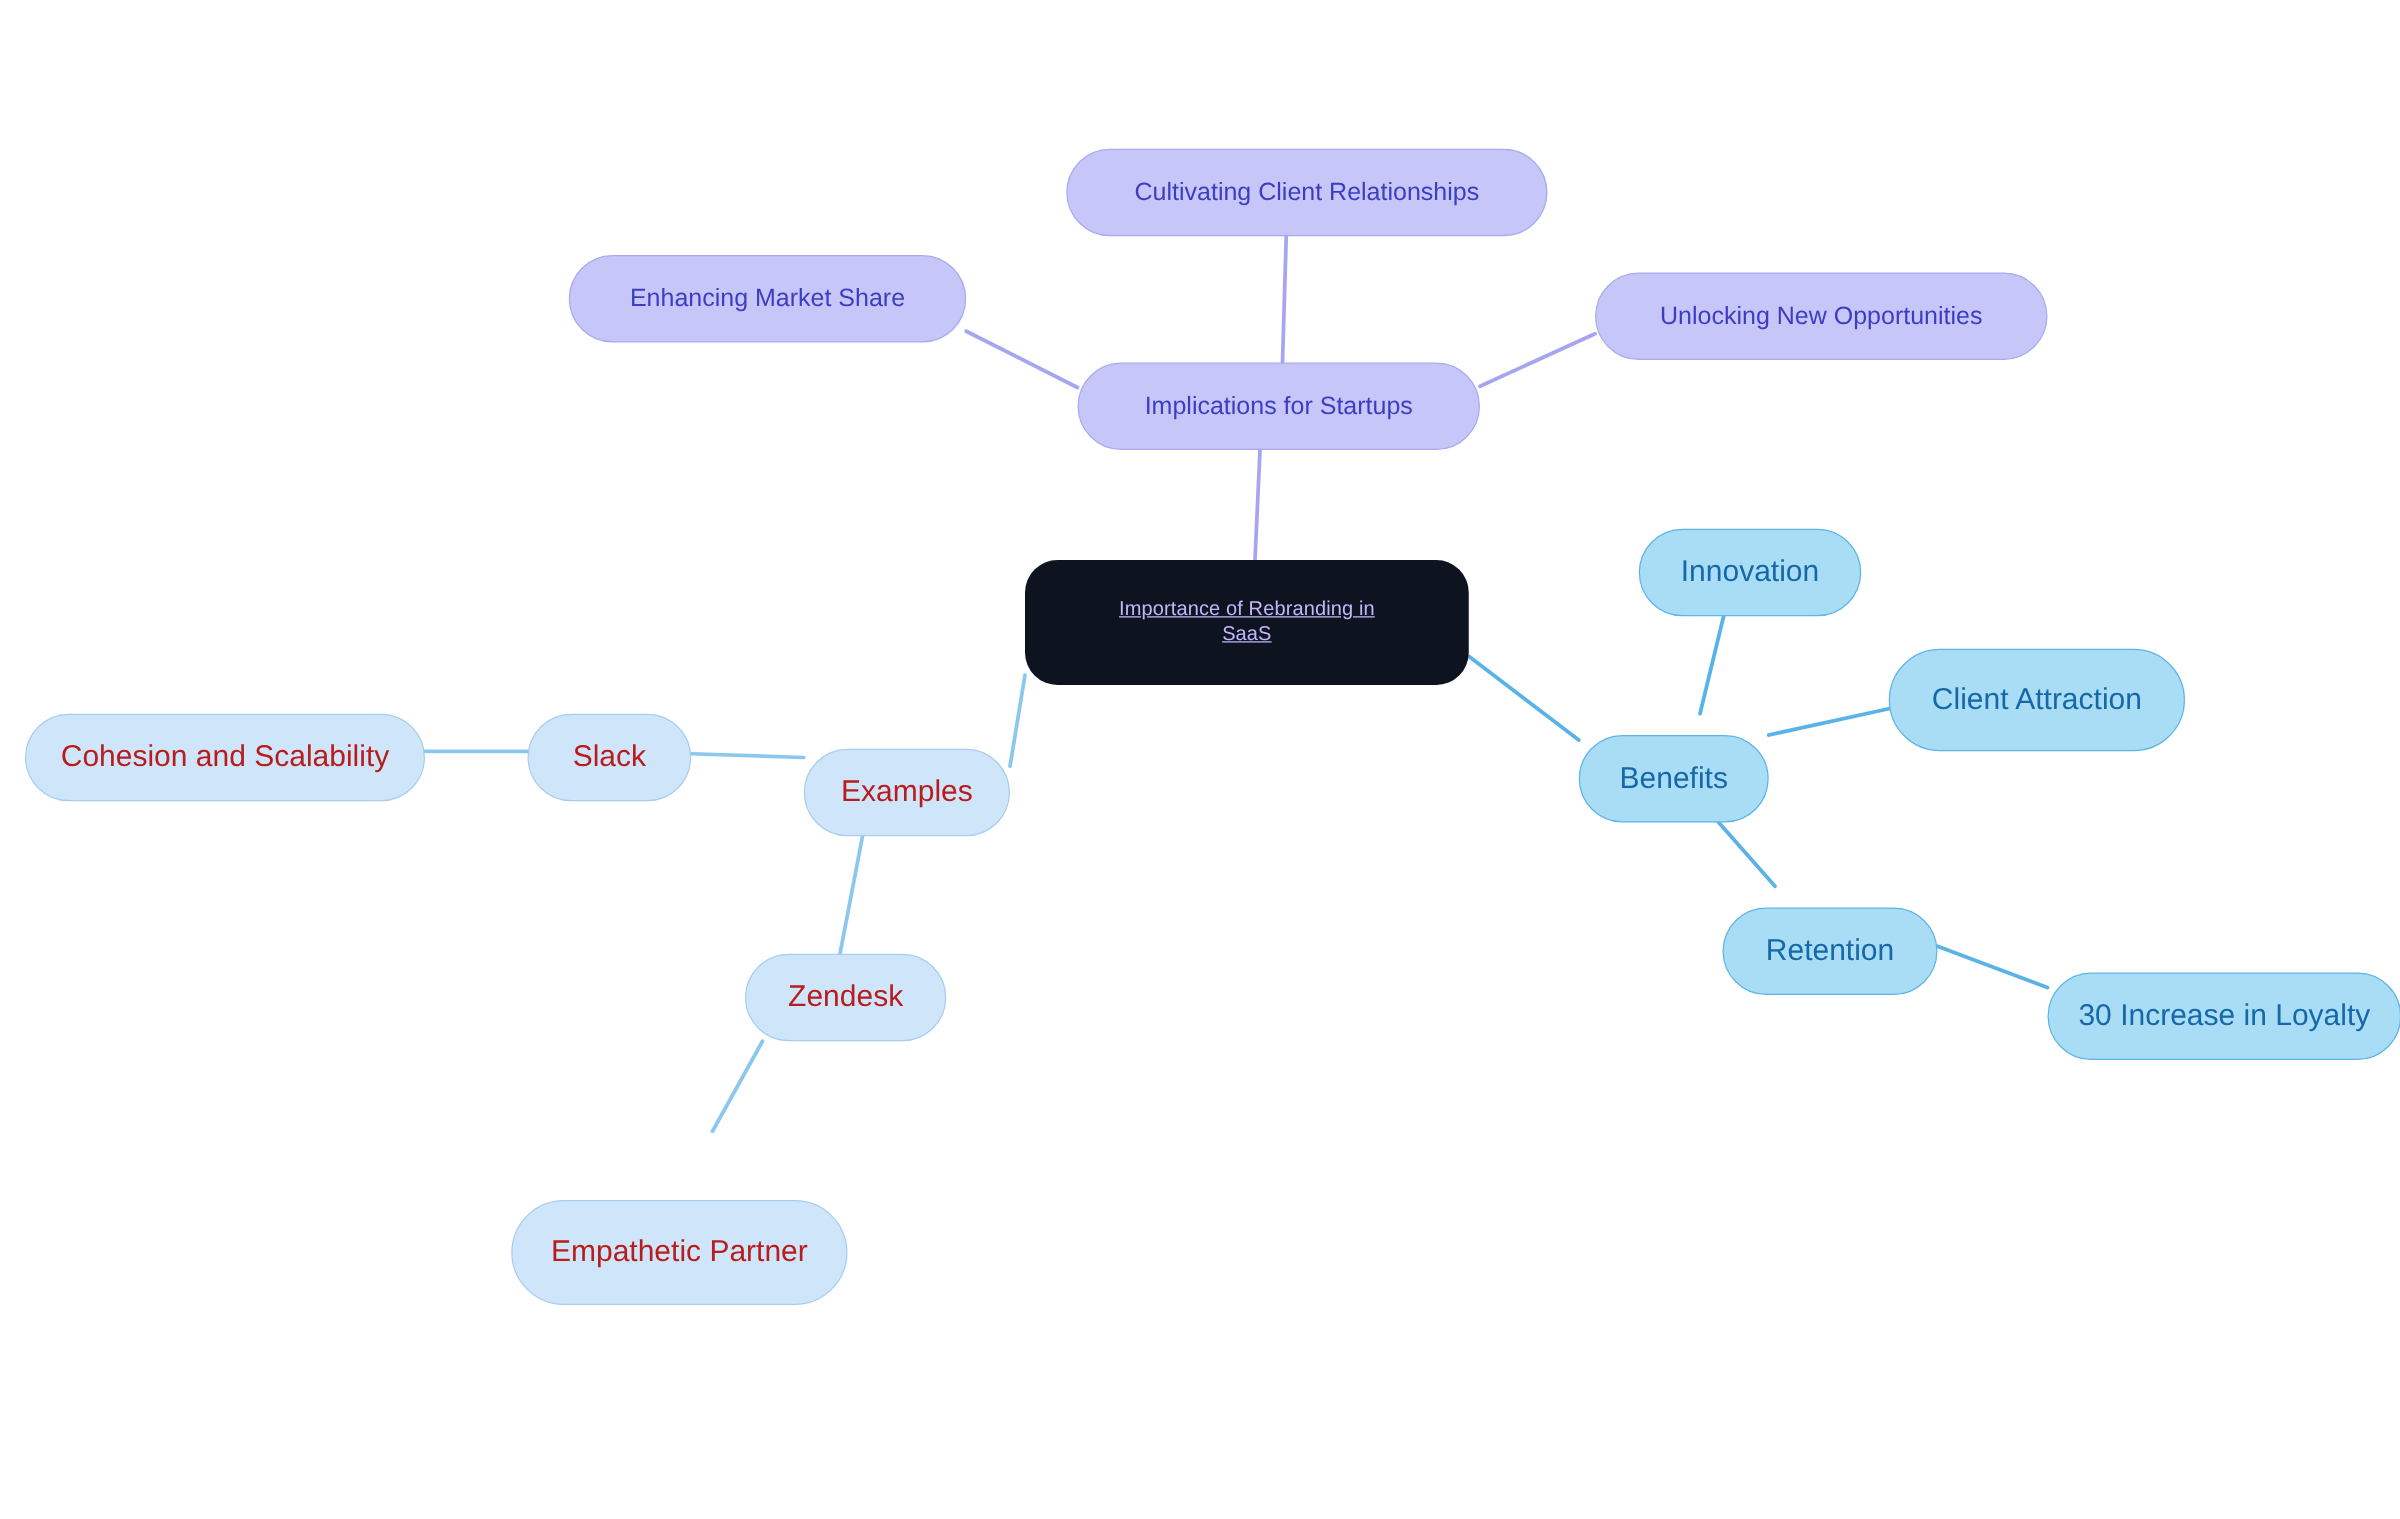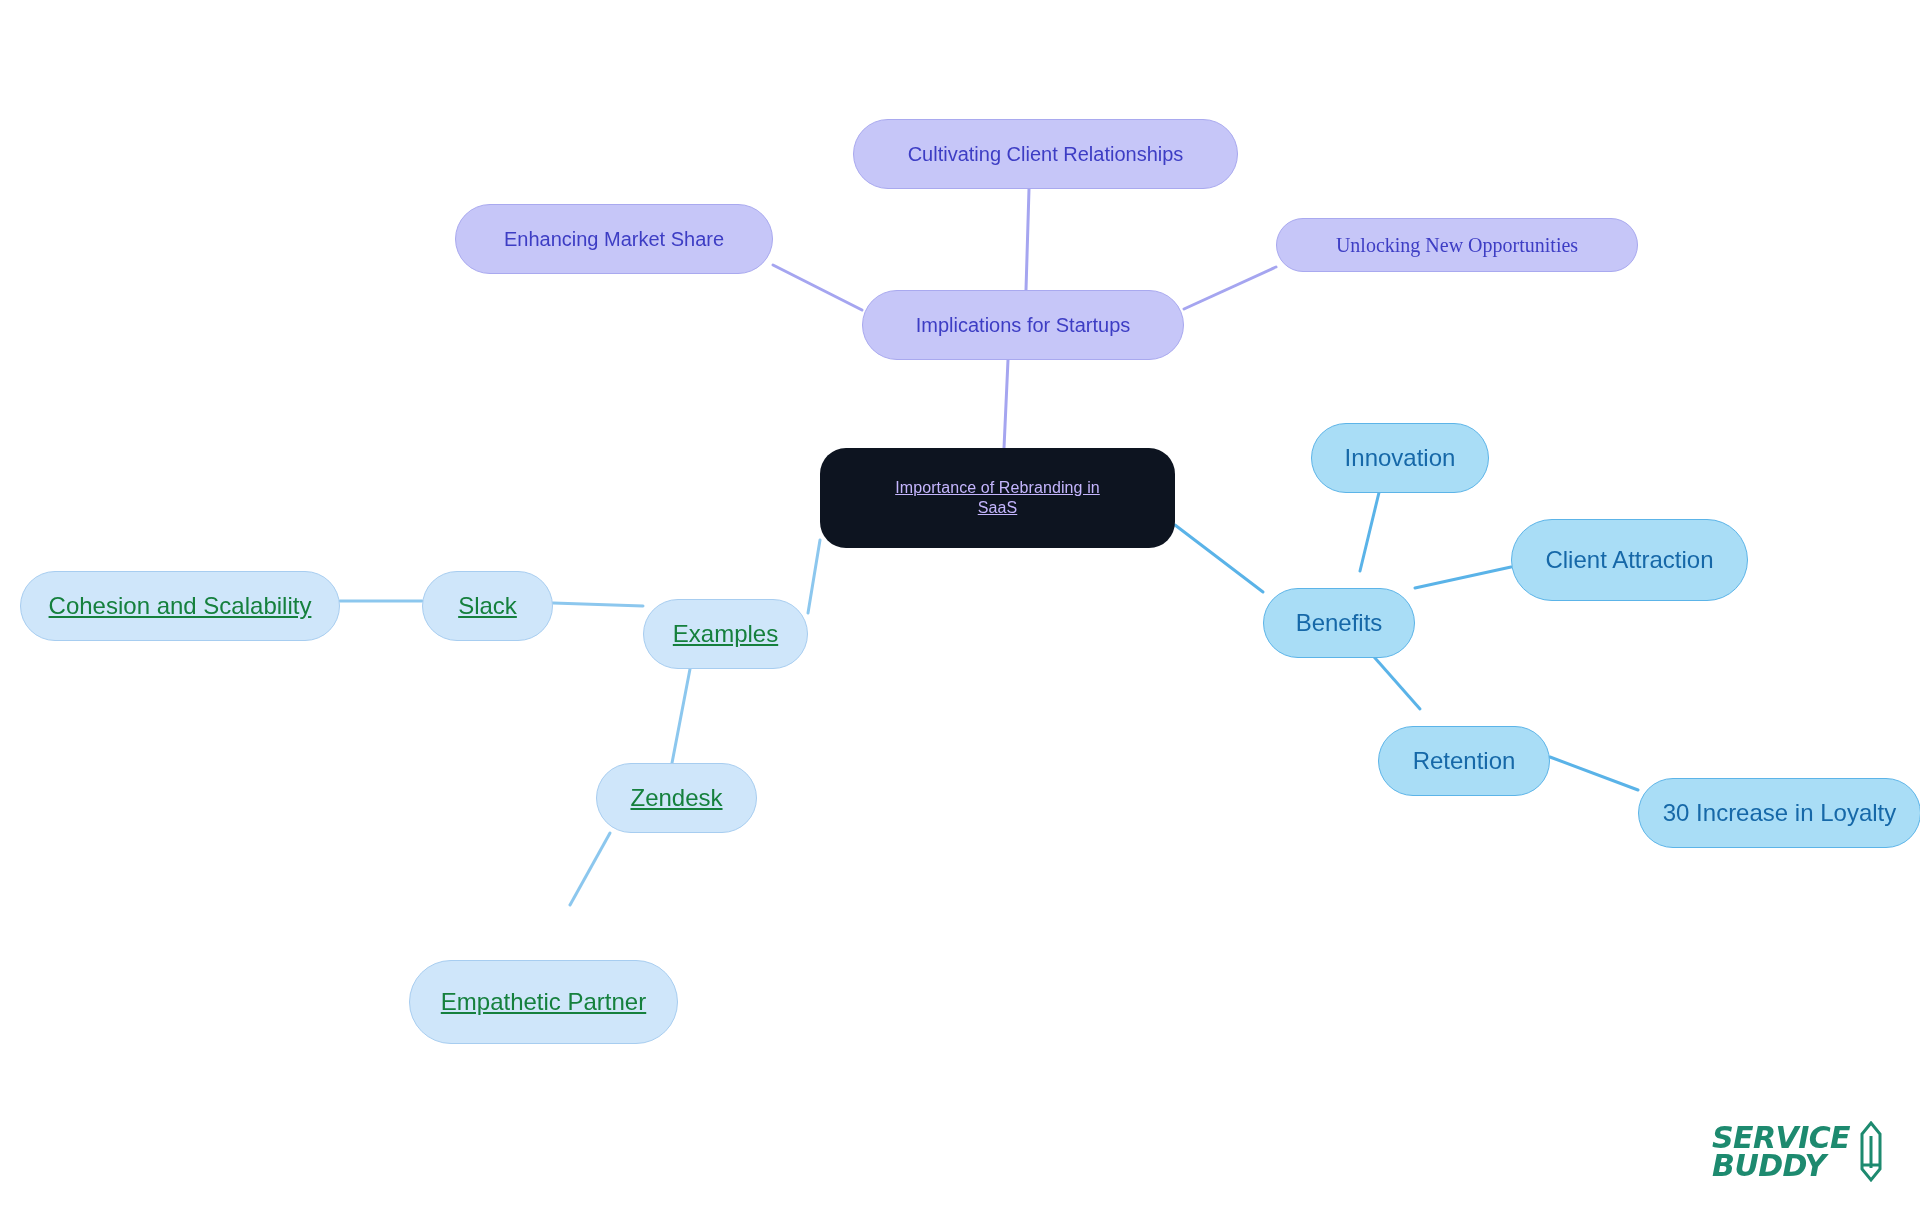--- a/index.html
+++ b/index.html
@@ -59,23 +59,22 @@
   .node.blue-mid {
     background: #a9ddf6;
     border: 1.5px solid #5cb4e8;
     color: #1668a8;
     font-size: 24px;
     margin-top: 17px;
   }
   .node.blue-light {
     background: #cfe6fa;
     border: 1.5px solid #a7cdf0;
-    color: #15803d;
+    color: #b91c1c;
     font-size: 24px;
-    text-decoration: underline;
   }
   #logo {
     position: absolute;
     right: 36px;
     bottom: 32px;
     z-index: 3;
     display: flex;
     align-items: center;
     gap: 8px;
   }
@@ -115,38 +114,27 @@
       <line x1="690" y1="669" x2="672" y2="763" stroke="#8cc7ee" stroke-width="3" stroke-linecap="round"></line>
       <line x1="610" y1="833" x2="570" y2="905" stroke="#8cc7ee" stroke-width="3" stroke-linecap="round"></line>
     </svg>
 
   <div id="nodes">
       <div class="node root" style="left: 820px; top: 448px; width: 355px; height: 100px;"><span>Importance of Rebranding in
 SaaS</span></div>
       <div class="node purple" style="left: 862px; top: 290px; width: 322px; height: 70px;"><span>Implications for Startups</span></div>
       <div class="node purple" style="left: 853px; top: 119px; width: 385px; height: 70px;"><span>Cultivating Client Relationships</span></div>
       <div class="node purple" style="left: 455px; top: 204px; width: 318px; height: 70px;"><span>Enhancing Market Share</span></div>
-      <div class="node purple" style="left: 1276px; top: 218px; width: 362px; height: 54px; font-family: Liberation Serif, serif;"><span>Unlocking New Opportunities</span></div>
+      <div class="node purple" style="left: 1276px; top: 218px; width: 362px; height: 70px;"><span>Unlocking New Opportunities</span></div>
       <div class="node blue-mid" style="left: 1263px; top: 571px; width: 152px; height: 70px;"><span>Benefits</span></div>
       <div class="node blue-mid" style="left: 1311px; top: 406px; width: 178px; height: 70px;"><span>Innovation</span></div>
       <div class="node blue-mid" style="left: 1511px; top: 502px; width: 237px; height: 82px;"><span>Client Attraction</span></div>
       <div class="node blue-mid" style="left: 1378px; top: 709px; width: 172px; height: 70px;"><span>Retention</span></div>
       <div class="node blue-mid" style="left: 1638px; top: 761px; width: 283px; height: 70px;"><span>30 Increase in Loyalty</span></div>
       <div class="node blue-light" style="left: 643px; top: 599px; width: 165px; height: 70px;"><span>Examples</span></div>
       <div class="node blue-light" style="left: 422px; top: 571px; width: 131px; height: 70px; text-align: right;"><span>Slack</span></div>
       <div class="node blue-light" style="left: 20px; top: 571px; width: 320px; height: 70px;"><span>Cohesion and Scalability</span></div>
       <div class="node blue-light" style="left: 596px; top: 763px; width: 161px; height: 70px;"><span>Zendesk</span></div>
       <div class="node blue-light" style="left: 409px; top: 943px; width: 269px; height: 84px; margin-top: 17px;"><span>Empathetic Partner</span></div>
     </div>
 
-  <div id="logo">
-    <div class="wordmark">
-      <span>SERVICE</span>
-      <span>BUDDY</span>
-    </div>
-    <svg width="26" height="62" viewBox="0 0 26 62">
-      <path d="M13 2 L22 13 L22 48 L13 59 L4 48 L4 13 Z" fill="none" stroke="#1d8a6f" stroke-width="3"></path>
-      <line x1="13" y1="15" x2="13" y2="47" stroke="#1d8a6f" stroke-width="3"></line>
-      <line x1="4" y1="44" x2="22" y2="44" stroke="#1d8a6f" stroke-width="3"></line>
-    </svg>
-  </div>
 
 </div>
 
 </body></html>

